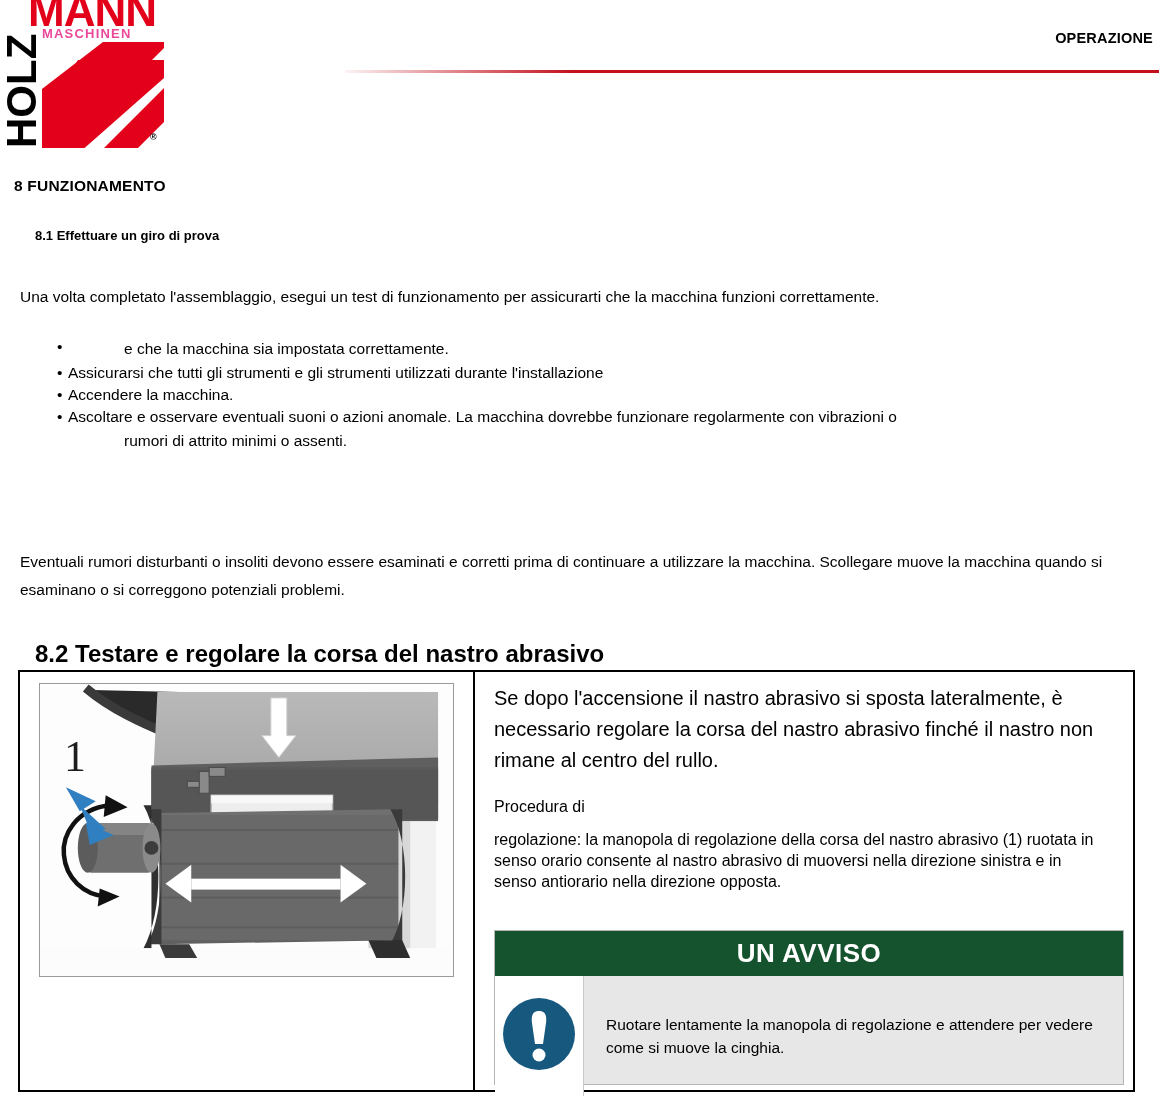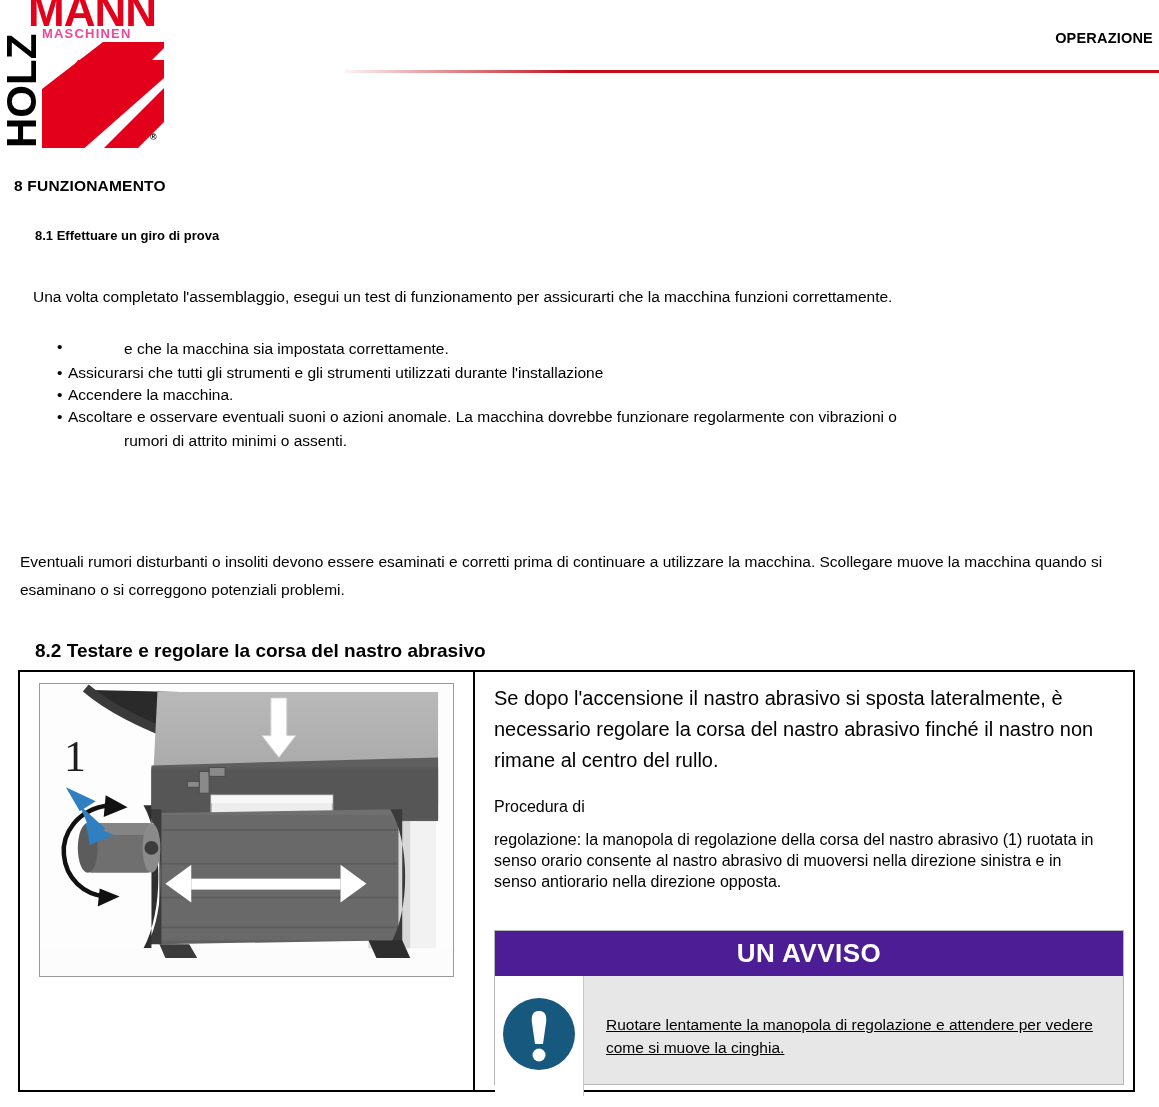--- a/index.html
+++ b/index.html
@@ -108,21 +108,20 @@
     left: 35px; top: 228px;
     font-size: 13px;
     font-weight: bold;
   }
   #intro-paragraph {
     position: absolute;
     left: 20px; top: 286px;
     width: 1120px;
     font-size: 15.5px;
     line-height: 22px;
-    margin-left: 13px;
   }
   #bullet-list {
     position: absolute;
     left: 57px; top: 336px;
     width: 1090px;
     font-size: 15.5px;
   }
   .bullet-item { margin-bottom: 0px; }
   .bullet-line {
     position: relative;
@@ -140,21 +139,21 @@
   #closing-paragraph {
     position: absolute;
     left: 20px; top: 548px;
     width: 1100px;
     font-size: 15.5px;
     line-height: 28px;
   }
   #sub-heading-82 {
     position: absolute;
     left: 35px; top: 640px;
-    font-size: 19px;
+    font-size: 24px;
     font-weight: bold;
   }
 
   
   #content-table {
     position: absolute;
     left: 18px;
     top: 670px;
     width: 1117px;
     height: 422px;
@@ -229,21 +228,20 @@
     color: #ffffff;
     font-size: 26px;
     font-weight: bold;
     letter-spacing: 0.5px;
   }
   #notice-body {
     position: relative;
     height: 120px;
     display: flex;
     align-items: center;
-    text-decoration: underline;
   }
   #notice-icon-cell {
     width: 88px;
     height: 100%;
     background: #ffffff;
     border-right: 1px solid #c9c9c9;
     display: flex;
     align-items: center;
     justify-content: center;
     flex: 0 0 88px;
@@ -426,21 +424,21 @@
 
   <div id="cell-text">
 
     <div id="intro-right">Se dopo l'accensione il nastro abrasivo si sposta lateralmente, è necessario regolare la corsa del nastro abrasivo finché il nastro non rimane al centro del rullo.</div>
 
     <div id="procedure-label">Procedura di</div>
 
     <div id="procedure-body">regolazione: la manopola di regolazione della corsa del nastro abrasivo (1) ruotata in senso orario consente al nastro abrasivo di muoversi nella direzione sinistra e in senso antiorario nella direzione opposta.</div>
 
     <div id="notice-box">
-      <div id="notice-header" style="background:#4c1d95">UN AVVISO</div>
+      <div id="notice-header" style="background:#14532d">UN AVVISO</div>
       <div id="notice-body">
         <div id="notice-icon-cell">
           <span>
             <svg width="76" height="76" viewBox="0 0 76 76">
               <circle cx="38" cy="38" r="36" fill="#17587f"></circle>
               <path d="M38 15 C44 15 46 19 45 27 L42 48 L34 48 L31 27 C30 19 32 15 38 15 Z" fill="#ffffff"></path>
               <circle cx="38" cy="59" r="6.5" fill="#ffffff"></circle>
             </svg>
           </span>
         </div>

